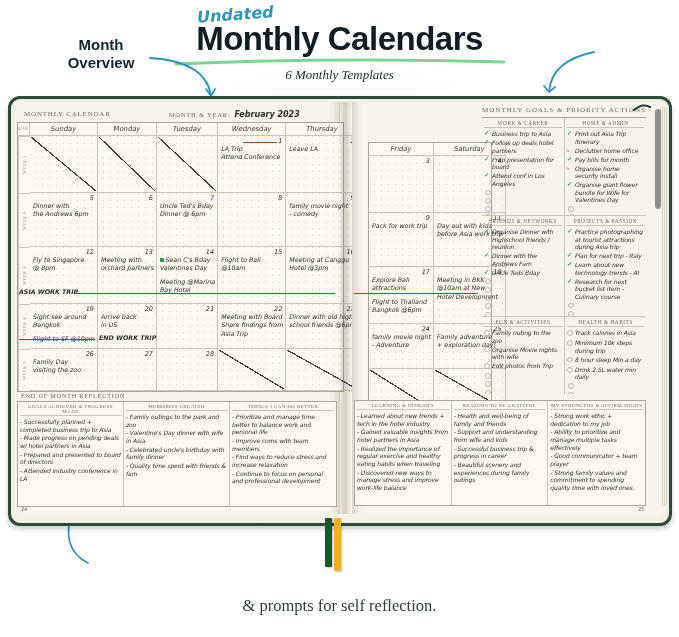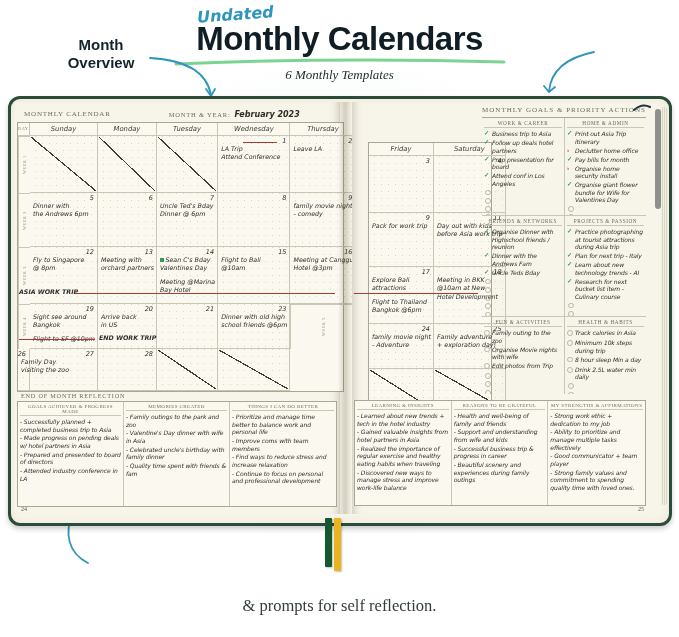--- a/index.html
+++ b/index.html
@@ -227,20 +227,26 @@
           </div>
           <div class="cell dcell">
             <span class="date hand">20</span>
             <div class="entry hand">Arrive back</div>
             <div class="entry hand">in US</div>
           </div>
           <div class="cell dcell">
             <span class="date hand">21</span>
           </div>
           <div class="cell dcell">
+            <span class="date hand">22</span>
+            <div class="entry hand">Meeting with Board</div>
+            <div class="entry hand">Share findings from</div>
+            <div class="entry hand">Asia Trip</div>
+          </div>
+          <div class="cell dcell">
             <span class="date hand">23</span>
             <div class="entry hand">Dinner with old high</div>
             <div class="entry hand">school friends @6pm</div>
           </div>
           <div class="wlabel">WEEK 5</div>
           <div class="cell dcell">
             <span class="date hand">26</span>
             <div class="entry hand">Family Day</div>
             <div class="entry hand">visiting the zoo</div>
           </div>

